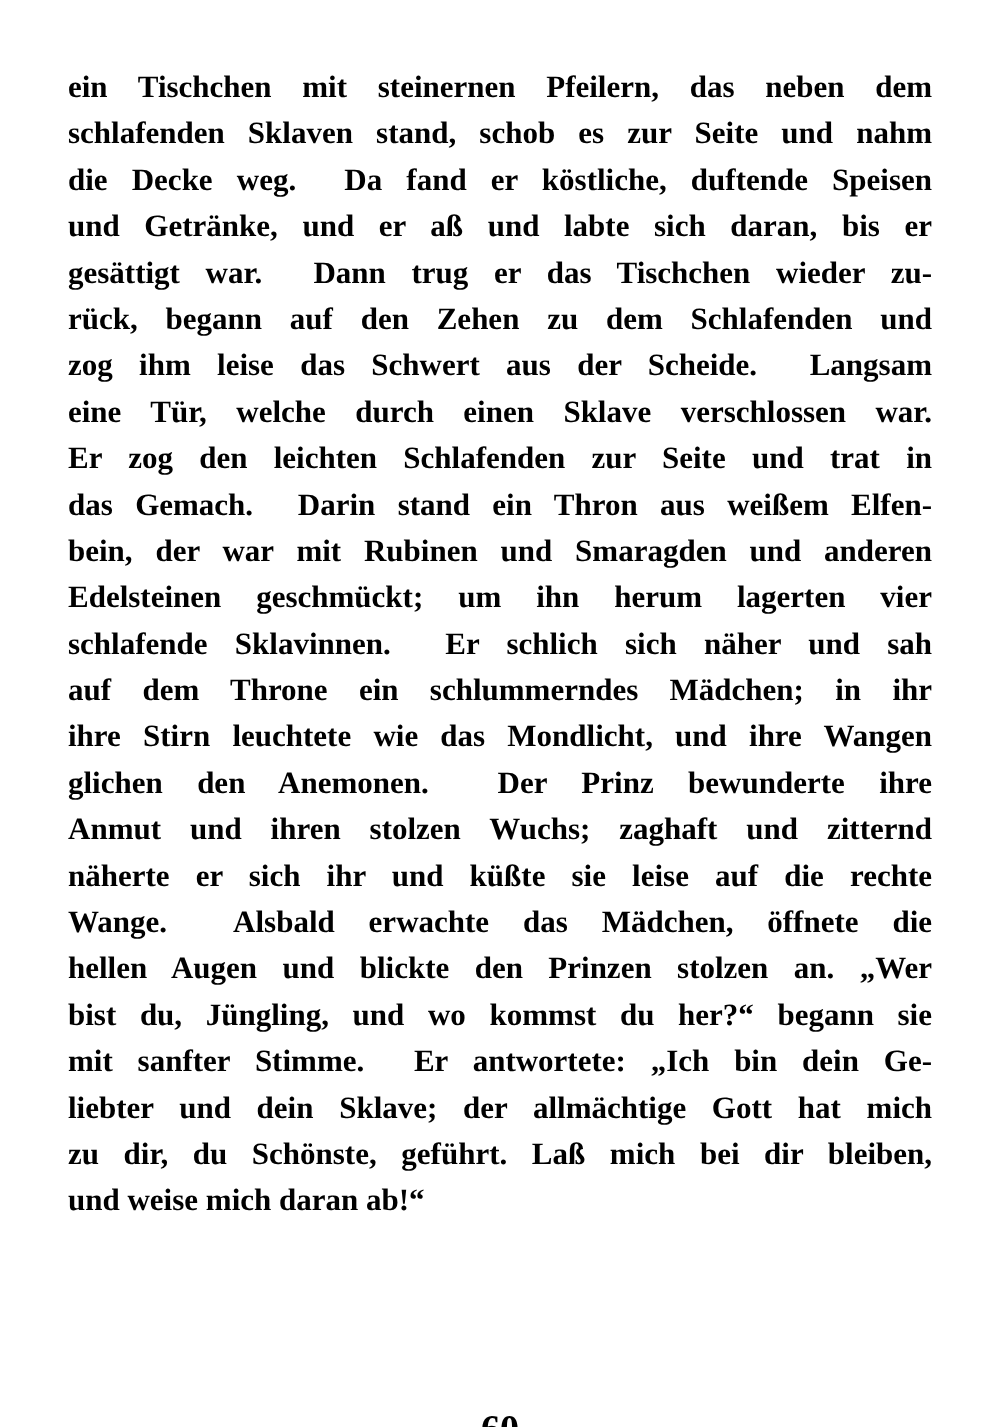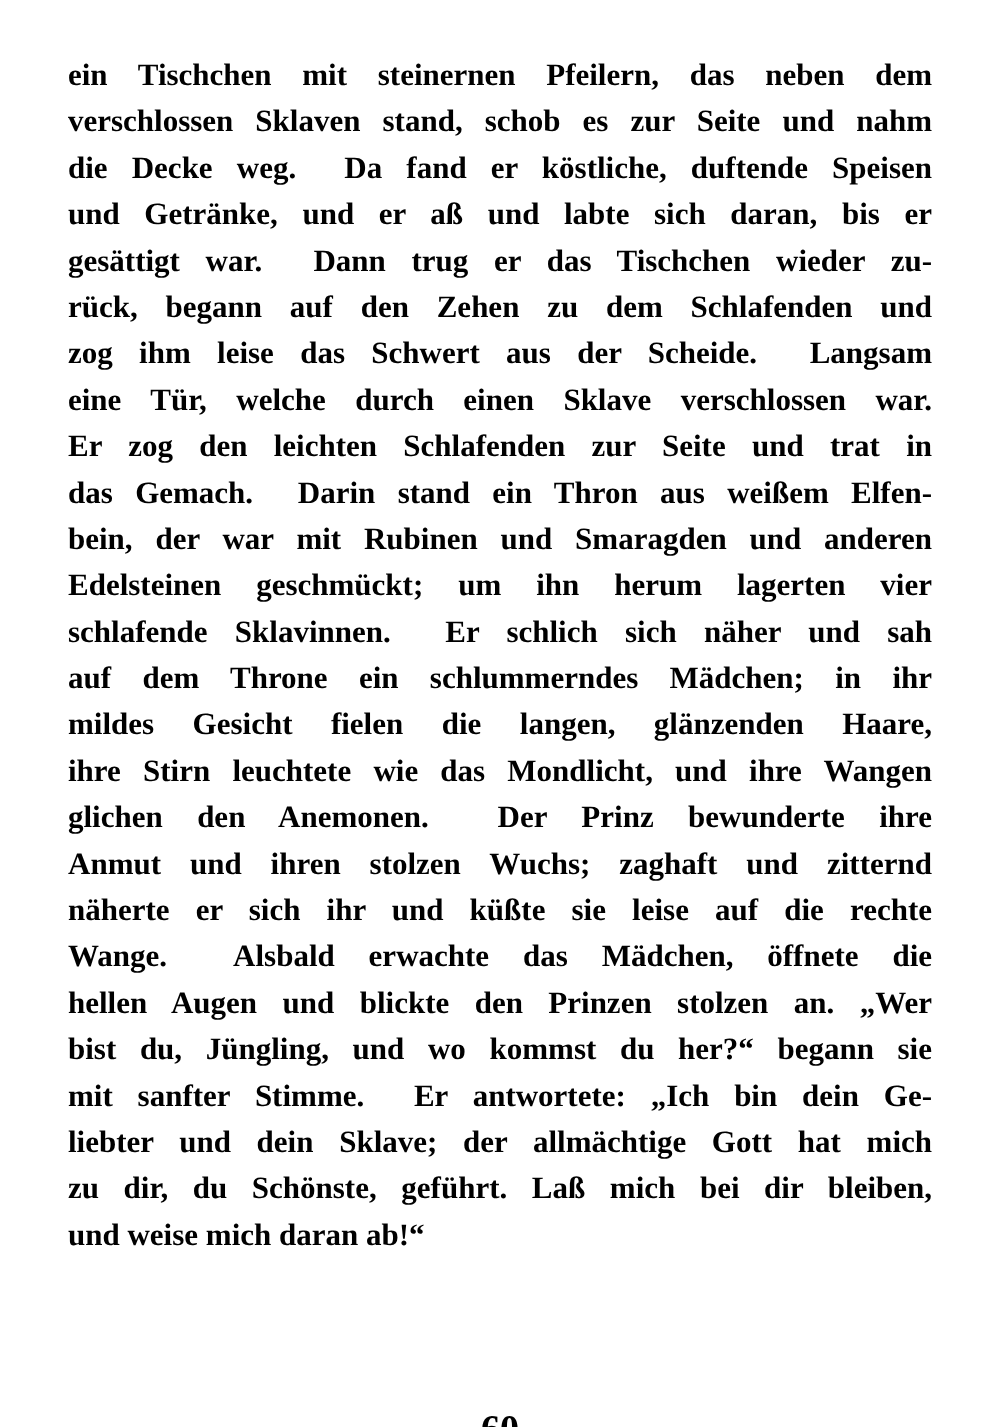--- a/index.html
+++ b/index.html
@@ -13,21 +13,21 @@
     width: 1000px;
     height: 1427px;
     background: #ffffff;
     overflow: hidden;
     font-family: "Liberation Serif", "DejaVu Serif", serif;
     color: #000000;
   }
   .text-block {
     position: absolute;
     left: 68px;
-    top: 52px;
+    top: 64px;
     width: 864px;
   }
   .text-line {
     font-size: 31px;
     font-weight: 700;
     line-height: 46.4px;
     height: 46.4px;
     color: #000000;
     text-align: justify;
     text-align-last: justify;
@@ -50,34 +50,33 @@
     line-height: 44px;
     color: #000000;
   }
 </style>
 </head>
 <body>
 
 <div class="page">
   <div class="text-block">
     <div class="text-line">ein Tischchen mit steinernen Pfeilern, das neben dem</div>
-    <div class="text-line">verschlossen Sklaven stand, schob es zur Seite und nahm</div>
+    <div class="text-line">schlafenden Sklaven stand, schob es zur Seite und nahm</div>
     <div class="text-line">die Decke weg.  Da fand er köstliche, duftende Speisen</div>
     <div class="text-line">und Getränke, und er aß und labte sich daran, bis er</div>
     <div class="text-line">gesättigt war.  Dann trug er das Tischchen wieder zu-</div>
     <div class="text-line">rück, begann auf den Zehen zu dem Schlafenden und</div>
     <div class="text-line">zog ihm leise das Schwert aus der Scheide.  Langsam</div>
     <div class="text-line">eine Tür, welche durch einen Sklave verschlossen war.</div>
     <div class="text-line">Er zog den leichten Schlafenden zur Seite und trat in</div>
     <div class="text-line">das Gemach.  Darin stand ein Thron aus weißem Elfen-</div>
     <div class="text-line">bein, der war mit Rubinen und Smaragden und anderen</div>
     <div class="text-line">Edelsteinen geschmückt; um ihn herum lagerten vier</div>
     <div class="text-line">schlafende Sklavinnen.  Er schlich sich näher und sah</div>
     <div class="text-line">auf dem Throne ein schlummerndes Mädchen; in ihr</div>
-    <div class="text-line">mildes Gesicht fielen die langen, glänzenden Haare,</div>
     <div class="text-line">ihre Stirn leuchtete wie das Mondlicht, und ihre Wangen</div>
     <div class="text-line">glichen den Anemonen.  Der Prinz bewunderte ihre</div>
     <div class="text-line">Anmut und ihren stolzen Wuchs; zaghaft und zitternd</div>
     <div class="text-line">näherte er sich ihr und küßte sie leise auf die rechte</div>
     <div class="text-line">Wange.  Alsbald erwachte das Mädchen, öffnete die</div>
     <div class="text-line">hellen Augen und blickte den Prinzen stolzen an. „Wer</div>
     <div class="text-line">bist du, Jüngling, und wo kommst du her?“ begann sie</div>
     <div class="text-line">mit sanfter Stimme.  Er antwortete: „Ich bin dein Ge-</div>
     <div class="text-line">liebter und dein Sklave; der allmächtige Gott hat mich</div>
     <div class="text-line">zu dir, du Schönste, geführt. Laß mich bei dir bleiben,</div>

